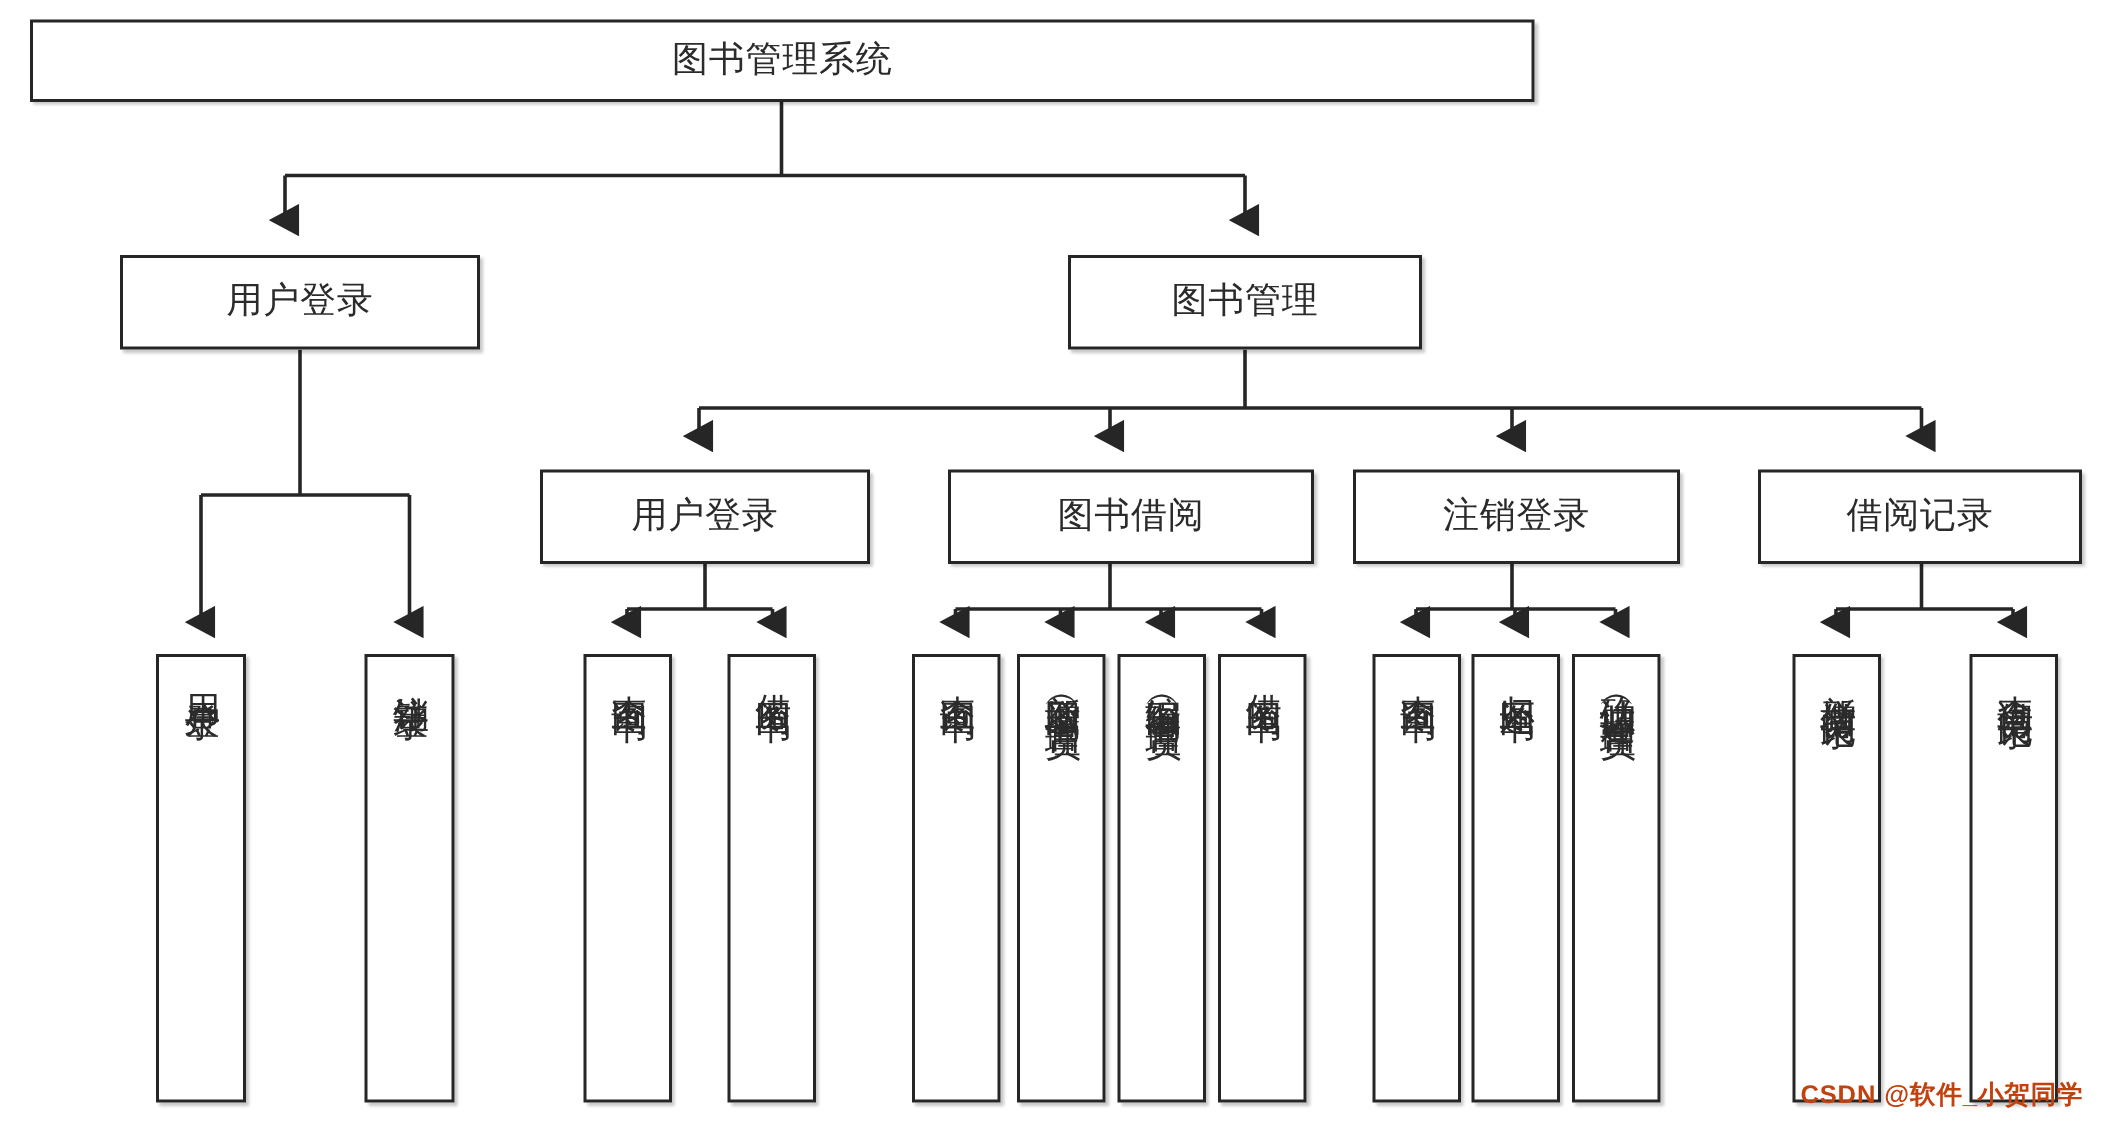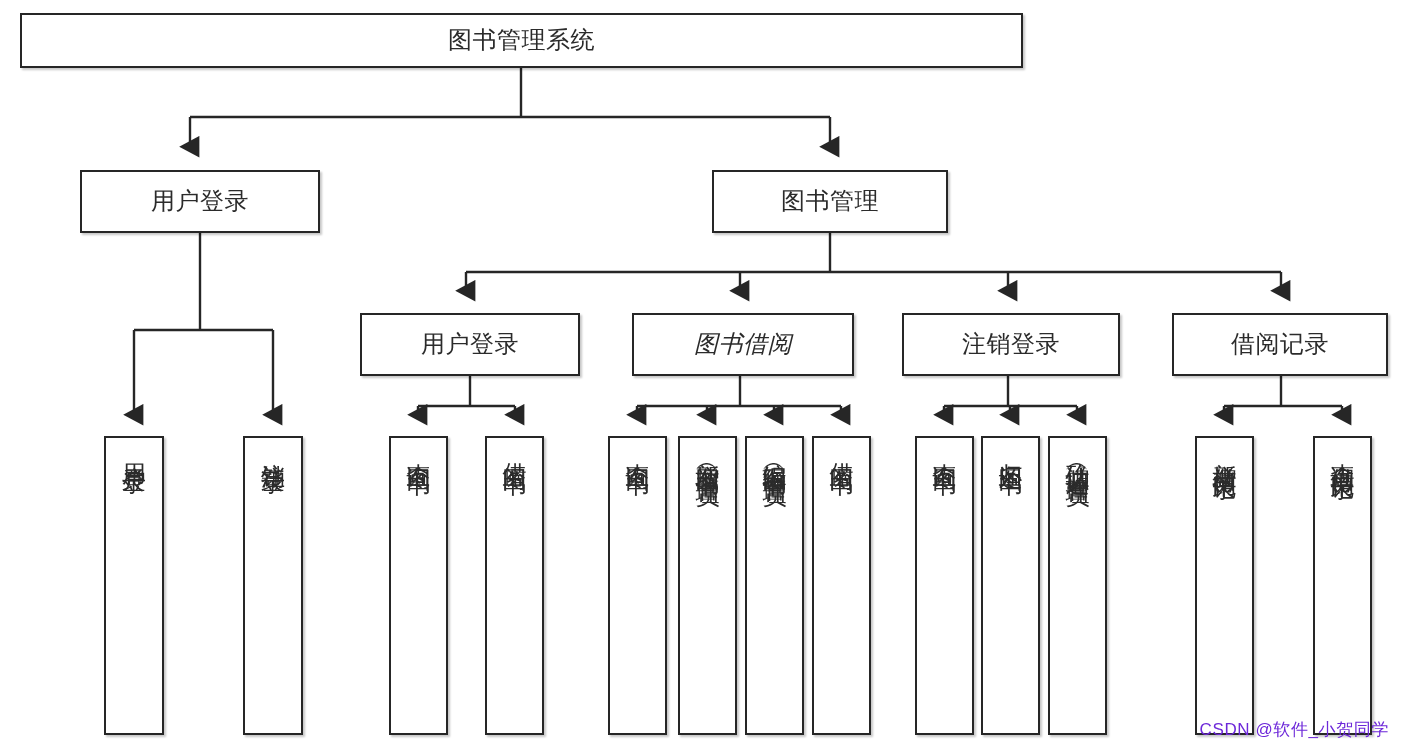--- a/index.html
+++ b/index.html
@@ -56,25 +56,26 @@
     font-size: 24px;
     letter-spacing: 3px;
     line-height: 1;
     text-align: center;
     max-height: 100%;
   }
   #watermark {
     position: absolute;
     right: 16px;
     bottom: 6px;
-    color: #6d28d9;
+    color: #c2410c;
     font-size: 17px;
     letter-spacing: 0.6px;
     white-space: nowrap;
     pointer-events: none;
+    font-weight: bold;
   }
 </style>
 </head>
 <body>
 
 <div id="diagram-root">
 
   <svg class="edges" viewBox="0 0 1405 747">
     <defs>
       <marker id="arrowhead" markerWidth="9" markerHeight="9" refX="4.2" refY="4.5" orient="auto" markerUnits="strokeWidth">
@@ -132,21 +133,21 @@
   <div class="node horizontal" style="left:80px; top:170px; width:240px; height:63px;">
     <span class="label">用户登录</span>
   </div>
   <div class="node horizontal" style="left:712px; top:170px; width:236px; height:63px;">
     <span class="label">图书管理</span>
   </div>
 
   <div class="node horizontal" style="left:360px; top:313px; width:220px; height:63px;">
     <span class="label">用户登录</span>
   </div>
-  <div class="node horizontal" style="left:632px; top:313px; width:222px; height:63px;font-style:italic;">
+  <div class="node horizontal" style="left:632px; top:313px; width:244px; height:63px;">
     <span class="label">图书借阅</span>
   </div>
   <div class="node horizontal" style="left:902px; top:313px; width:218px; height:63px;">
     <span class="label">注销登录</span>
   </div>
   <div class="node horizontal" style="left:1172px; top:313px; width:216px; height:63px;font-family:Liberation Serif, serif;">
     <span class="label">借阅记录</span>
   </div>
 
   <div class="node vertical" style="left:104px; top:436px; width:60px; height:299px;">

